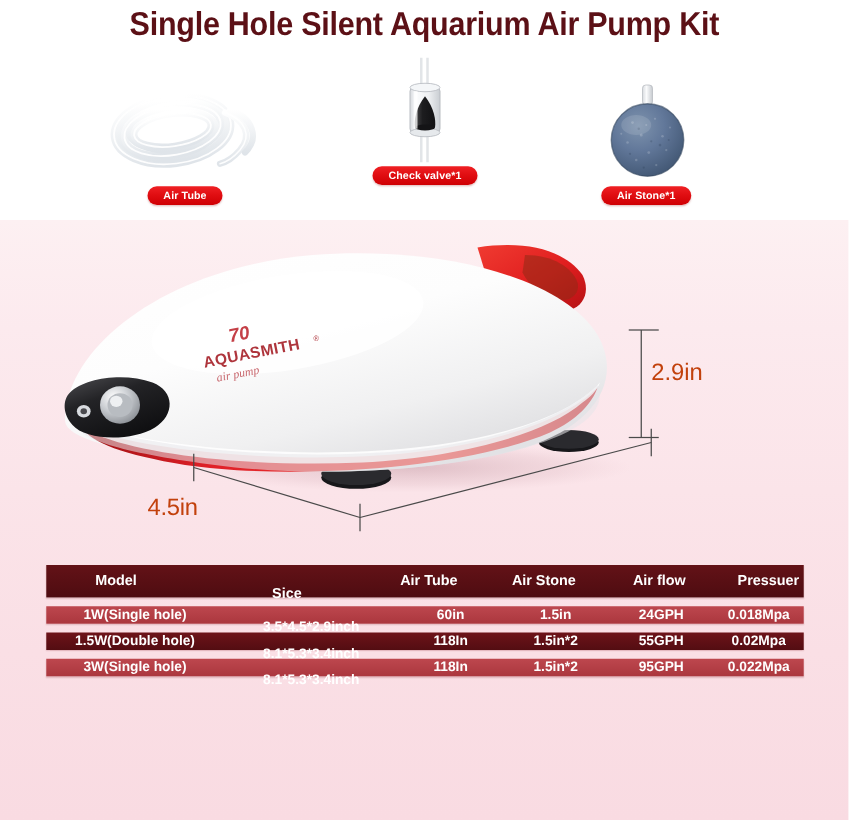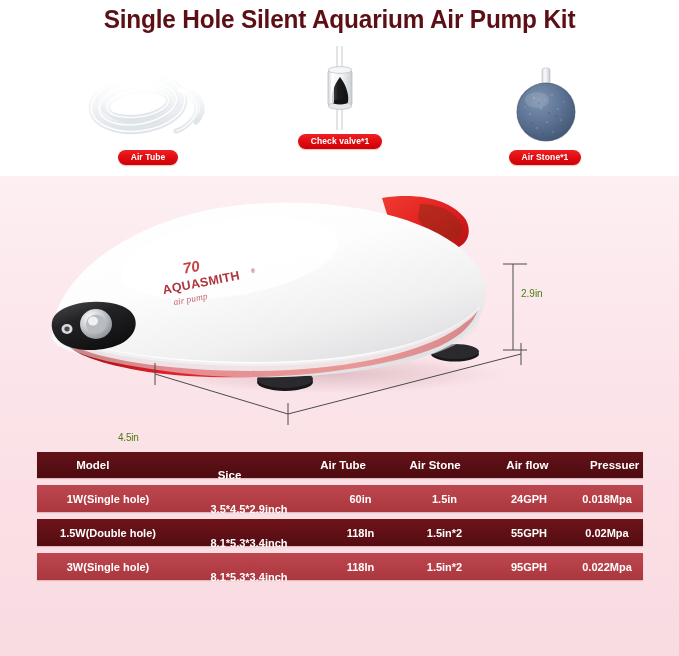--- a/index.html
+++ b/index.html
@@ -91,37 +91,37 @@
   
   .product-scene {
     position: absolute;
     left: 0; top: 186px;
     width: 679px; height: 250px;
   }
 
   
   .dim {
     position: absolute;
-    font-size: 10px;
-    color: #4d7c0f;
+    font-size: 19px;
+    color: #c2410c;
     font-family: "Liberation Sans", sans-serif;
     white-space: nowrap;
   }
   .dim-h { letter-spacing: -0.2px; }
 
   
   .spec-table {
     position: absolute;
     left: 37px; top: 452px;
     width: 606px;
   }
   .srow {
     display: flex;
     align-items: center;
-    height: 27px;
+    height: 14px;
     margin-bottom: 7px;
     color: #ffffff;
     font-size: 11px;
     font-weight: bold;
     box-shadow: 0 1px 1px rgba(120,10,20,0.18);
   }
   .srow.head {
     background: linear-gradient(180deg, #631217 0%, #4e0c11 100%);
     height: 26px;
     font-size: 11.5px;
@@ -221,21 +221,21 @@
           <path d="M34 31 C41 40 43 50 42 56 L26 56 C25 50 27 40 34 31 Z" fill="url(#vcone)"></path>
           <ellipse cx="34" cy="56" rx="8" ry="2.4" fill="#141416"></ellipse>
 
           <rect x="25" y="27" width="3" height="30" fill="#ffffff" opacity="0.75"></rect>
         </svg>
       </div>
     </div>
     <div class="badge">Check valve*1</div>
   </div>
 
-  <div class="acc" style="left:455px; top:62px;">
+  <div class="acc" style="left:427px; top:62px;">
     <div class="acc-art">
       <div class="stone-wrap">
         <svg width="90" height="84" viewBox="0 0 90 84">
           <defs>
             <radialGradient id="stoneg" cx="38%" cy="30%" r="78%">
               <stop offset="0%" stop-color="#7e93ad"></stop>
               <stop offset="45%" stop-color="#62789a"></stop>
               <stop offset="100%" stop-color="#3f5470"></stop>
             </radialGradient>
             <linearGradient id="nozzleg" x1="0" y1="0" x2="1" y2="0">
@@ -370,21 +370,21 @@
         <line x1="155" y1="177" x2="155" y2="199"></line>
 
         <line x1="288" y1="228" x2="521" y2="168"></line>
         <line x1="288" y1="217" x2="288" y2="239"></line>
         <line x1="521" y1="157" x2="521" y2="179"></line>
       </g>
     </svg>
   </div>
 
   <div class="dim" style="left:521px; top:288px;">2.9in</div>
-  <div class="dim dim-h" style="left:118px; top:432px;">4.5in</div>
+  <div class="dim dim-h" style="left:118px; top:396px;">4.5in</div>
   <div class="dim dim-h" style="left:349px; top:404px;margin-top:48px;">6.8in</div>
 
   <div class="spec-table">
 
     <div class="srow head">
       <div class="c-model">Model</div>
       <div class="c-size">Sice</div>
       <div class="c-tube">Air Tube</div>
       <div class="c-stone">Air Stone</div>
       <div class="c-flow">Air flow</div>

